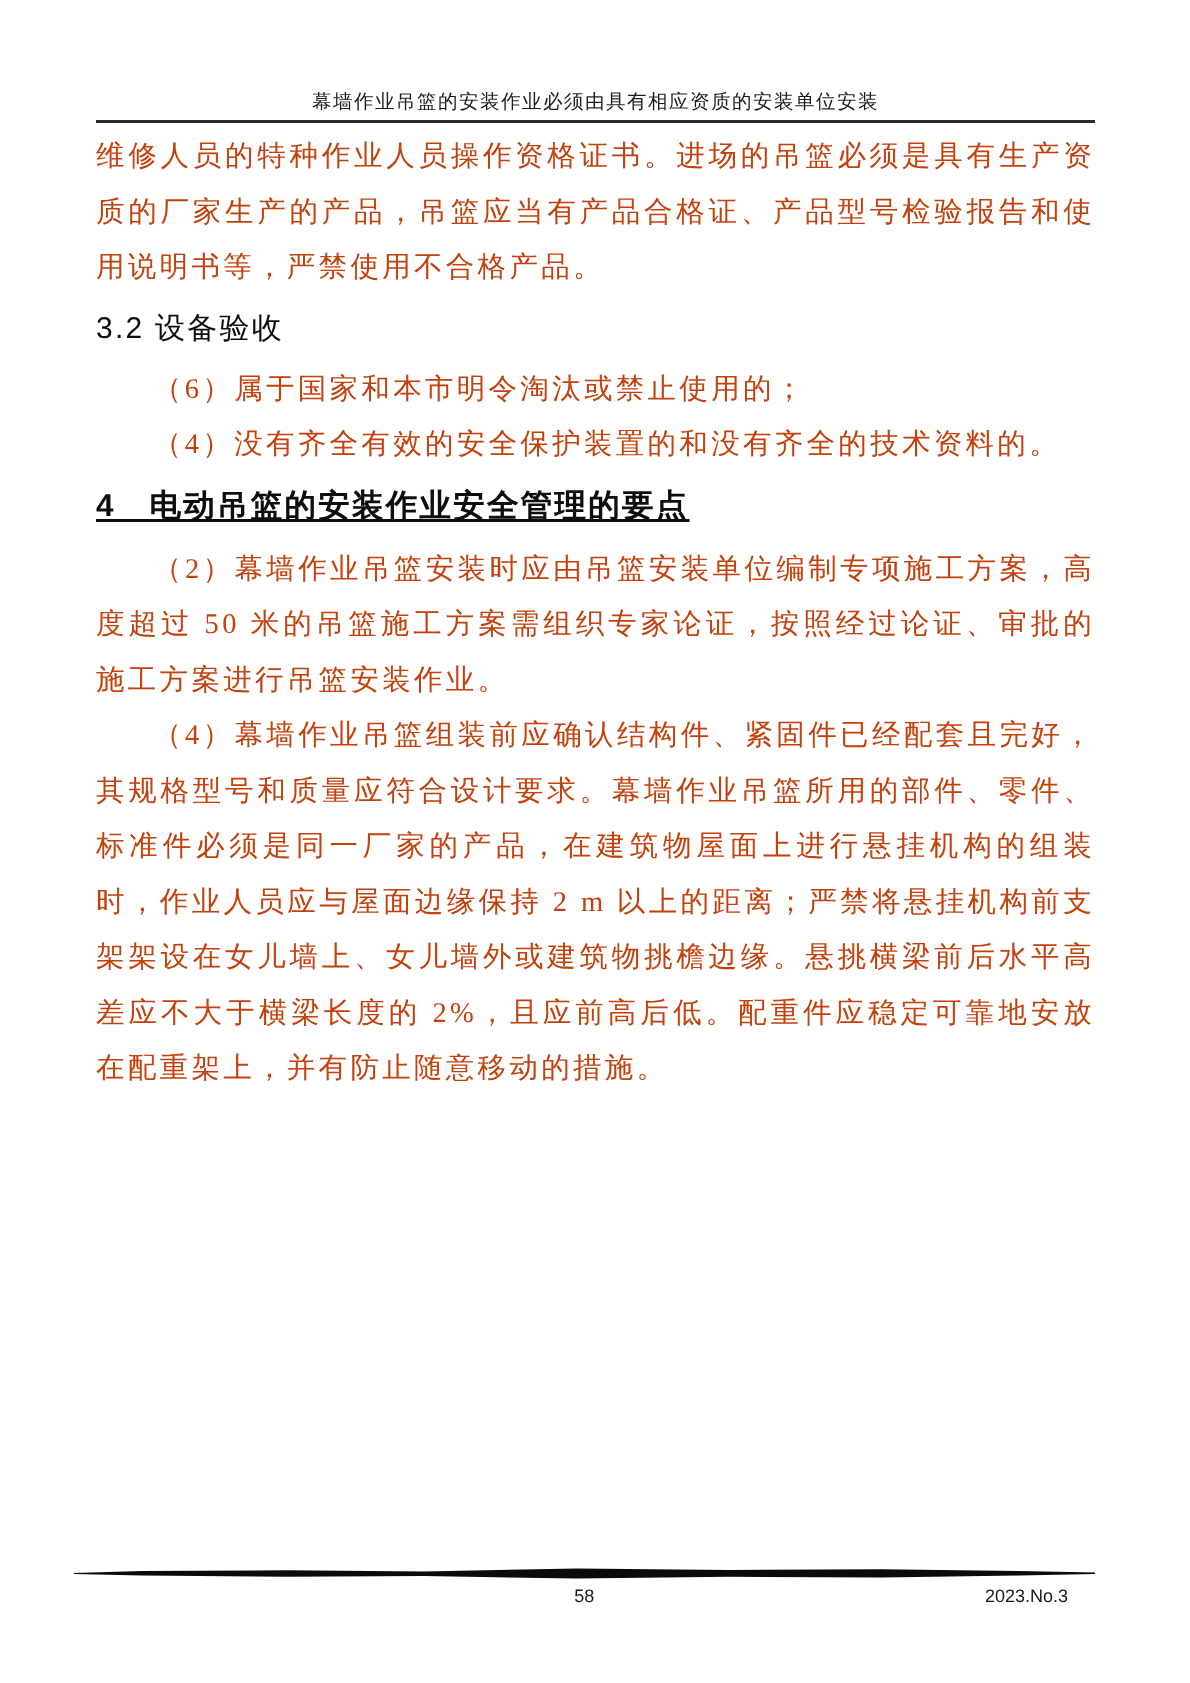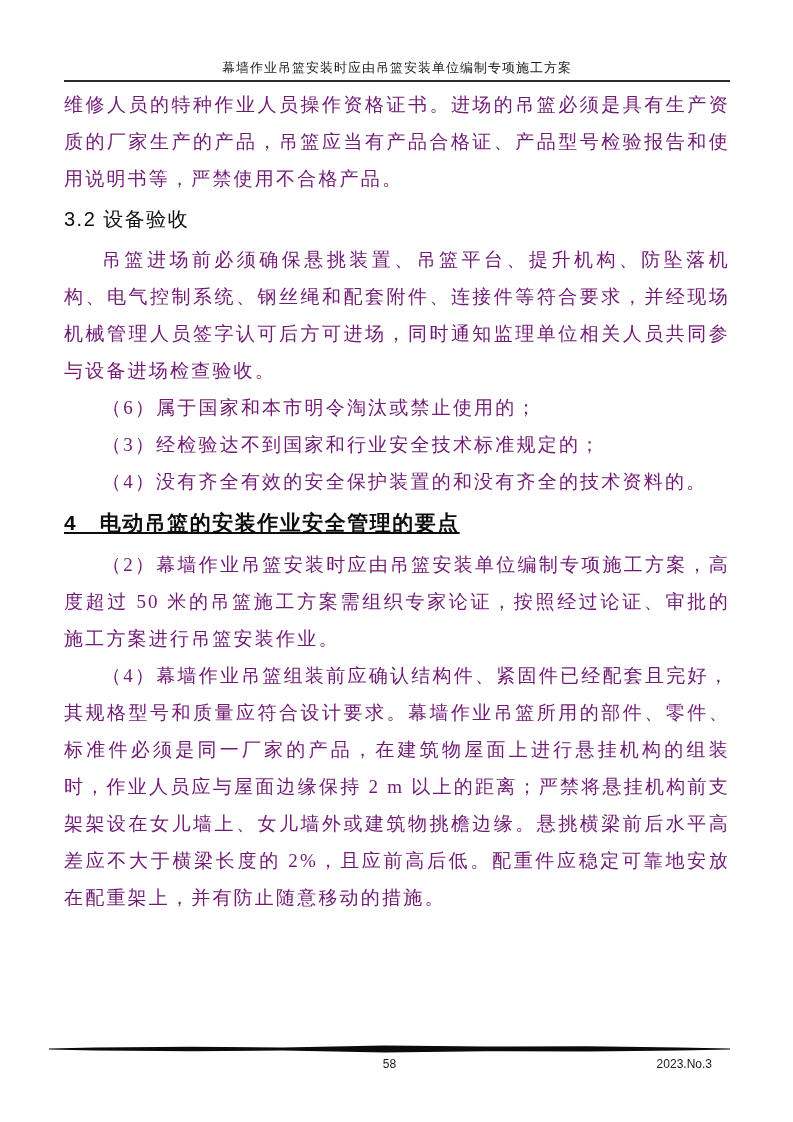--- a/index.html
+++ b/index.html
@@ -28,21 +28,21 @@
     margin: 3px 0 0 0;
   }
   .body-area { margin-top: 4px; }
   p.body-text {
     margin: 0;
     font-size: 19px;
     line-height: 37px;
     letter-spacing: 2.2px;
     text-align: justify;
     text-justify: inter-character;
-    color: #701a75;
+    color: #c2410c;
   }
   p.indent { text-indent: 2em; }
   h2.sec-heading {
     margin: 0;
     font-family: "Liberation Sans", "DejaVu Sans", sans-serif;
     font-weight: normal;
     font-size: 20px;
     line-height: 44px;
     letter-spacing: 1.5px;
     color: #0e0e0e;
@@ -78,35 +78,33 @@
     right: 18px;
     top: 0;
   }
 </style>
 </head>
 <body>
 
 <div class="page">
 
   <header>
-    <div class="running-header">幕墙作业吊篮安装时应由吊篮安装单位编制专项施工方案</div>
+    <div class="running-header">幕墙作业吊篮的安装作业必须由具有相应资质的安装单位安装</div>
     <hr class="header-rule">
   </header>
 
   <main class="body-area">
 
     <p class="body-text">维修人员的特种作业人员操作资格证书。进场的吊篮必须是具有生产资质的厂家生产的产品，吊篮应当有产品合格证、产品型号检验报告和使用说明书等，严禁使用不合格产品。</p>
 
     <h2 class="sec-heading">3.2 设备验收</h2>
 
-    <p class="body-text indent">吊篮进场前必须确保悬挑装置、吊篮平台、提升机构、防坠落机构、电气控制系统、钢丝绳和配套附件、连接件等符合要求，并经现场机械管理人员签字认可后方可进场，同时通知监理单位相关人员共同参与设备进场检查验收。</p>
 
 
     <p class="body-text indent">（6）属于国家和本市明令淘汰或禁止使用的；</p>
-    <p class="body-text indent">（3）经检验达不到国家和行业安全技术标准规定的；</p>
     <p class="body-text indent">（4）没有齐全有效的安全保护装置的和没有齐全的技术资料的。</p>
 
     <h1 class="sec-heading-l1">4　电动吊篮的安装作业安全管理的要点</h1>
 
     <p class="body-text indent">（2）幕墙作业吊篮安装时应由吊篮安装单位编制专项施工方案，高度超过 50 米的吊篮施工方案需组织专家论证，按照经过论证、审批的施工方案进行吊篮安装作业。</p>
     <p class="body-text indent">（4）幕墙作业吊篮组装前应确认结构件、紧固件已经配套且完好，其规格型号和质量应符合设计要求。幕墙作业吊篮所用的部件、零件、标准件必须是同一厂家的产品，在建筑物屋面上进行悬挂机构的组装时，作业人员应与屋面边缘保持 2 m 以上的距离；严禁将悬挂机构前支架架设在女儿墙上、女儿墙外或建筑物挑檐边缘。悬挑横梁前后水平高差应不大于横梁长度的 2%，且应前高后低。配重件应稳定可靠地安放在配重架上，并有防止随意移动的措施。</p>
 
   </main>
 
   <footer class="page-footer">

